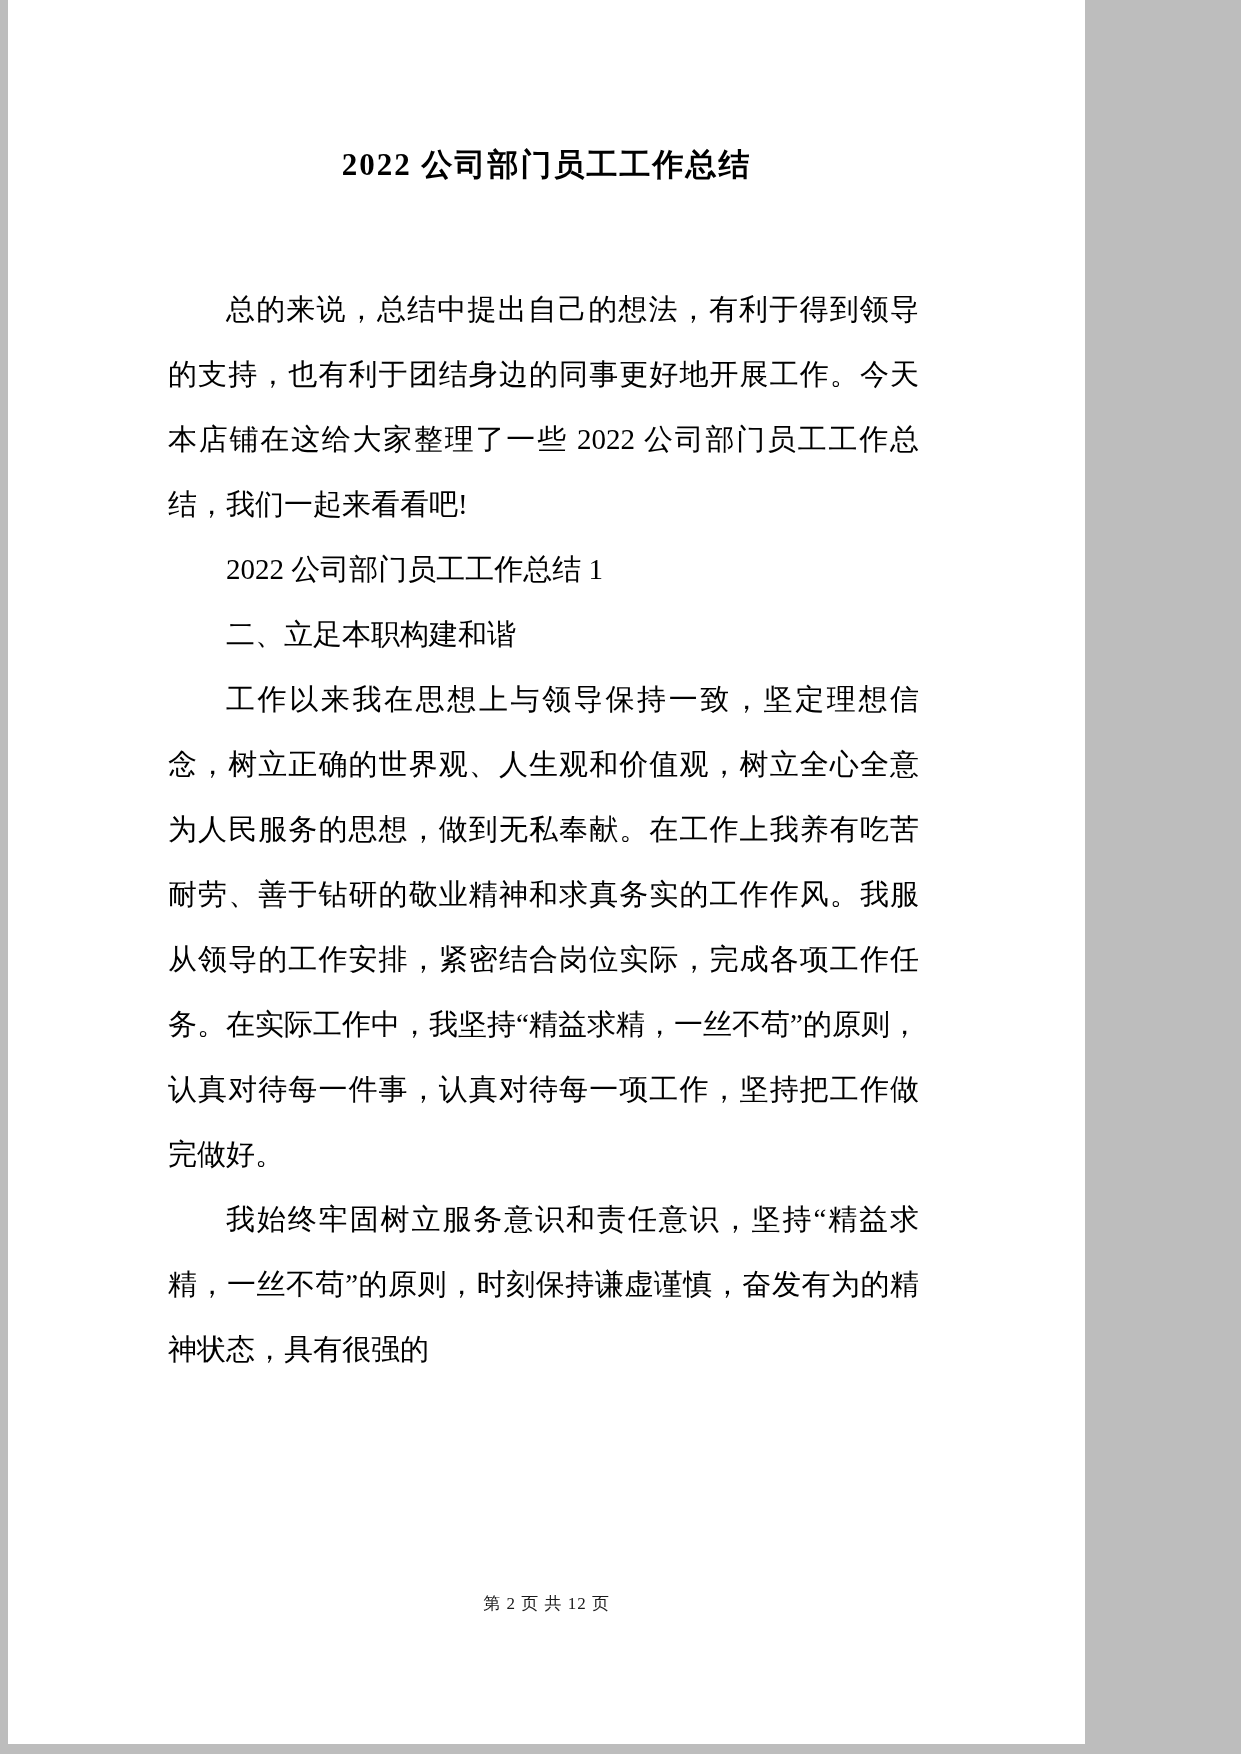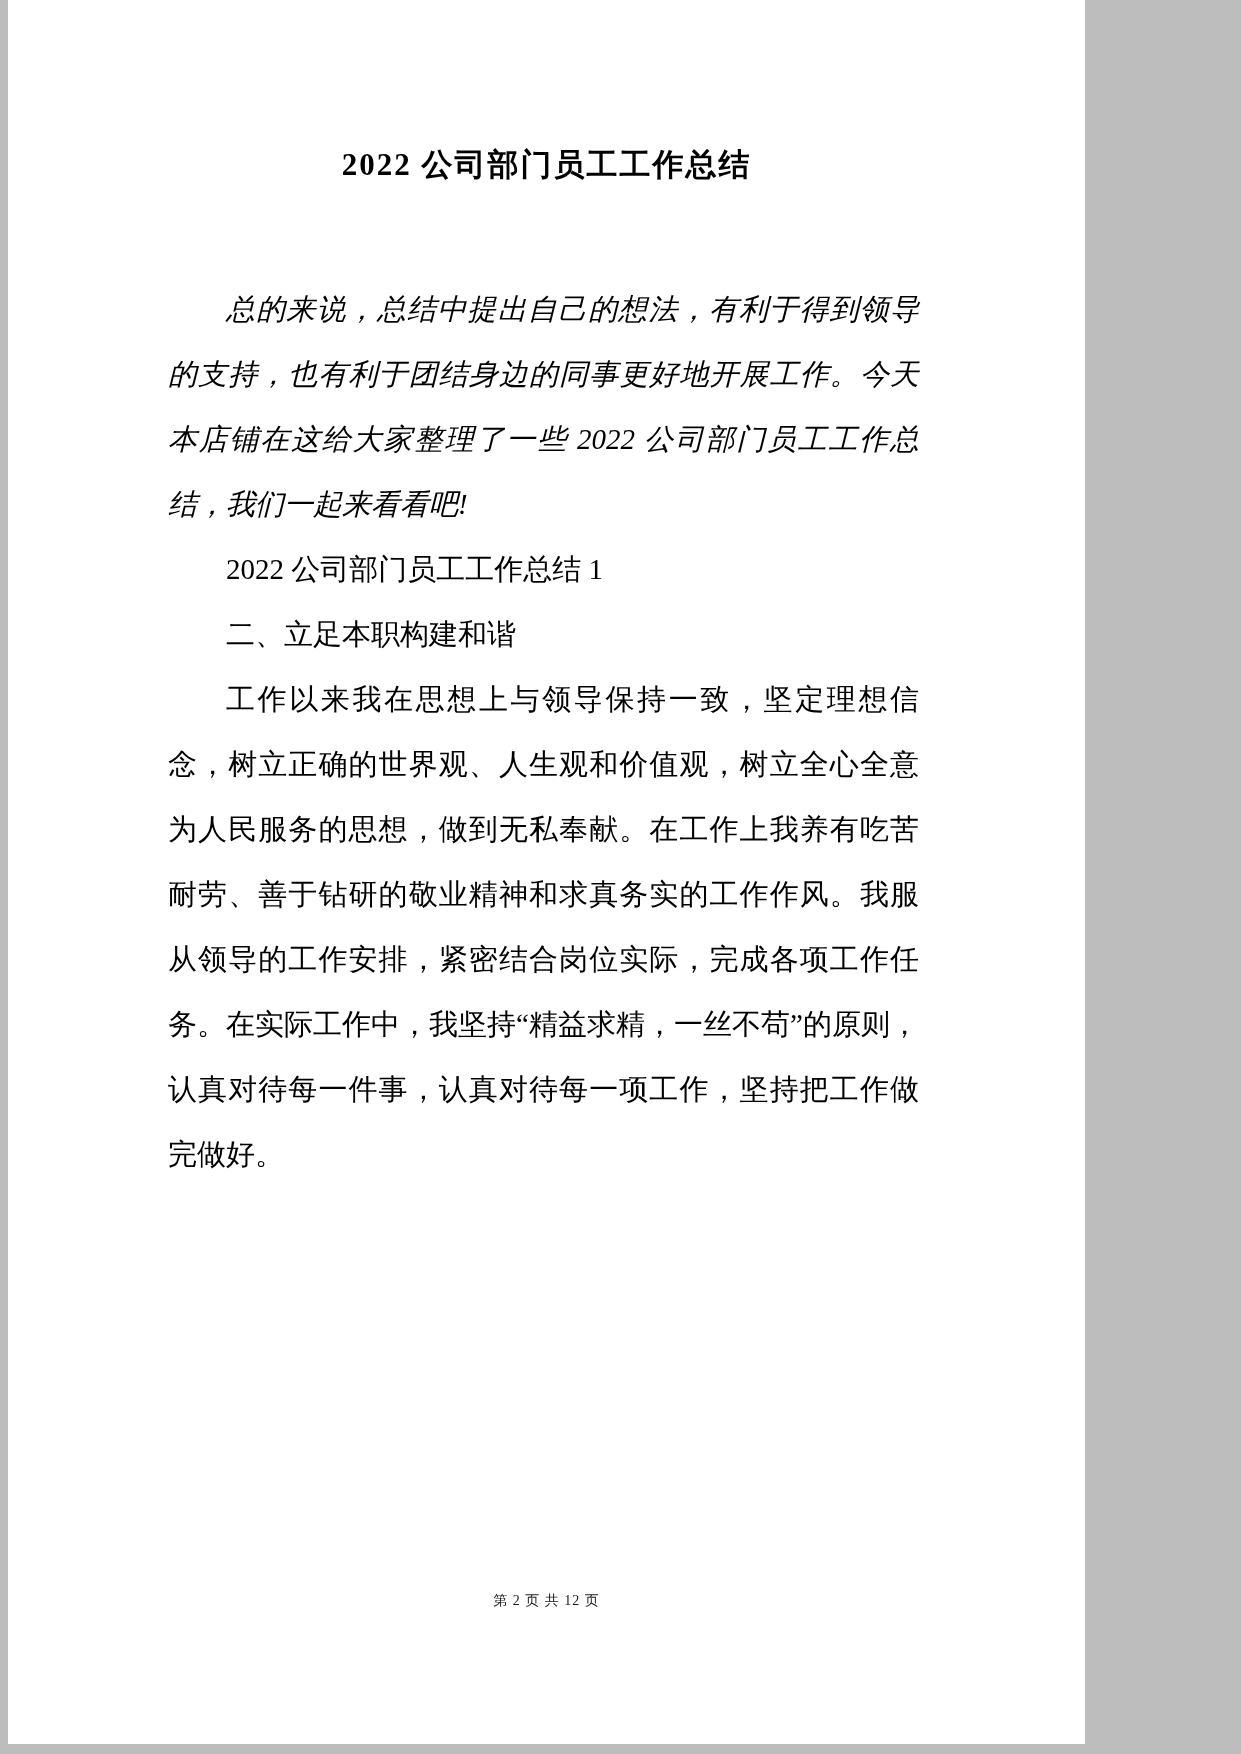--- a/index.html
+++ b/index.html
@@ -38,40 +38,40 @@
     font-size:29px;
     line-height:65px;
     text-align:justify;
     text-justify:inter-ideograph;
     text-align-last:left;
     text-indent:2em;
     word-break:break-all;
   }
   .gap-top{
     margin-top:77px;
-    font-style:italic;
   }
   .footer{
     position:absolute;
     left:0;
     right:0;
     top:1592px;
     text-align:center;
-    font-size:14px;
+    font-size:17px;
     color:#1a1a1a;
     letter-spacing:1px;
   }
 </style>
 </head>
 <body>
 
 <div class="page">
   <h1 class="doc-title">2022 公司部门员工工作总结</h1>
 
   <div class="content">
     <p class="para gap-top">总的来说，总结中提出自己的想法，有利于得到领导的支持，也有利于团结身边的同事更好地开展工作。今天本店铺在这给大家整理了一些 2022 公司部门员工工作总结，我们一起来看看吧!</p>
     <p class="para">2022 公司部门员工工作总结 1</p>
     <p class="para">二、立足本职构建和谐</p>
     <p class="para">工作以来我在思想上与领导保持一致，坚定理想信念，树立正确的世界观、人生观和价值观，树立全心全意为人民服务的思想，做到无私奉献。在工作上我养有吃苦耐劳、善于钻研的敬业精神和求真务实的工作作风。我服从领导的工作安排，紧密结合岗位实际，完成各项工作任务。在实际工作中，我坚持“精益求精，一丝不苟”的原则，认真对待每一件事，认真对待每一项工作，坚持把工作做完做好。</p>
+    <p class="para">我始终牢固树立服务意识和责任意识，坚持“精益求精，一丝不苟”的原则，时刻保持谦虚谨慎，奋发有为的精神状态，具有很强的</p>
   </div>
 
   <div class="footer">第 2 页 共 12 页</div>
 </div>
 
 </body></html>

